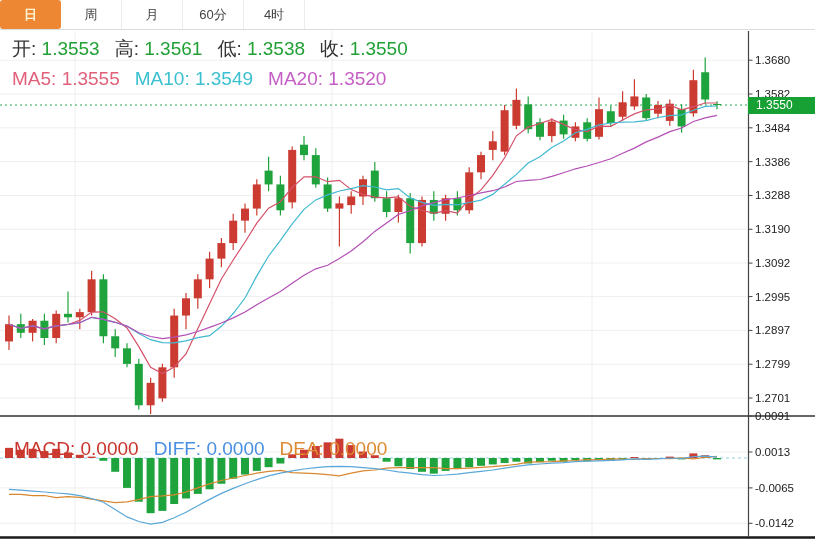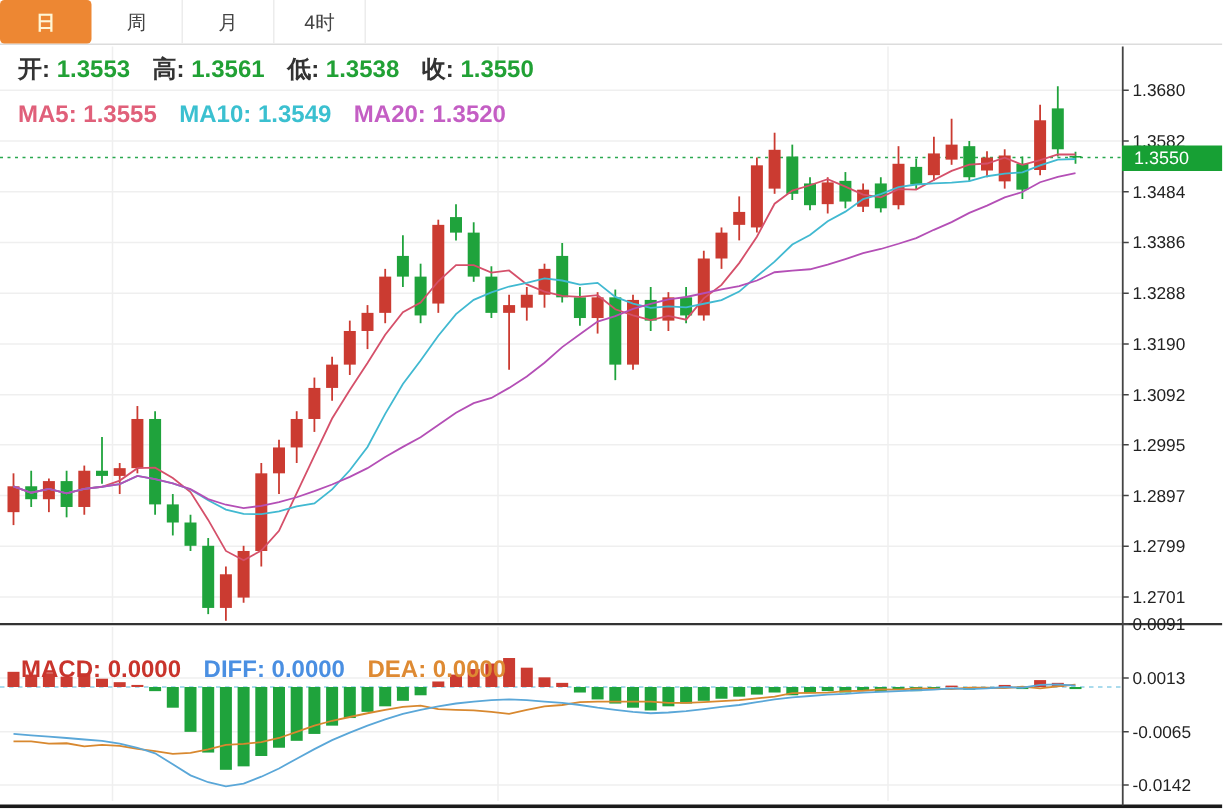--- a/index.html
+++ b/index.html
@@ -4,36 +4,37 @@
 <style>
   html,body{margin:0;padding:0;background:#fff;}
   .app{position:relative;width:815px;height:539px;background:#fff;overflow:hidden;
        font-family:"Liberation Sans",sans-serif;-webkit-font-smoothing:antialiased;}
   .tabbar{position:absolute;top:0;left:0;width:815px;height:30px;display:flex;
           background:#fff;border-bottom:1px solid #dcdcdc;z-index:3;box-sizing:border-box;}
   .tab{width:61px;height:29px;line-height:29px;text-align:center;font-size:13px;color:#444;
        border-right:1px solid #ececec;box-sizing:border-box;cursor:pointer;}
   .tab.active{border-radius:3px;border-right:none;font-weight:bold;}
   #chart-svg{position:absolute;top:0;left:0;z-index:1;}
-  .overlay{position:absolute;z-index:2;white-space:nowrap;font-size:16px;pointer-events:none;font-weight:bold;}
+  .overlay{position:absolute;z-index:2;white-space:nowrap;font-size:19px;pointer-events:none;}
   .overlay .pair{margin-right:15px;}
   #quote-bar{top:36px;left:12px;}
   #ma-bar{top:68px;left:12px;}
   #macd-bar{top:438px;left:14px;}
   #price-badge{position:absolute;z-index:2;left:748px;top:97px;width:67px;height:17px;
                line-height:17px;font-size:12px;padding-left:8px;box-sizing:border-box;color:#fff;}
 </style>
 </head>
 <body>
 
 <div class="app">
   <div class="tabbar" id="tabbar">
       <div class="tab active" style="background: rgb(237, 135, 51); color: rgb(255, 246, 213);">日</div>
       <div class="tab">周</div>
       <div class="tab">月</div>
+      <div class="tab">60分</div>
       <div class="tab">4时</div>
     </div>
   <svg id="chart-svg" width="815" height="539">
       <g>
         <line x1="0" y1="60.18019999999989" x2="748" y2="60.18019999999989" stroke="#efefef" stroke-width="1"></line>
         <line x1="0" y1="94" x2="748" y2="94" stroke="#efefef" stroke-width="1"></line>
         <line x1="0" y1="127.8198000000001" x2="748" y2="127.8198000000001" stroke="#efefef" stroke-width="1"></line>
         <line x1="0" y1="161.6396000000002" x2="748" y2="161.6396000000002" stroke="#efefef" stroke-width="1"></line>
         <line x1="0" y1="195.4594000000003" x2="748" y2="195.4594000000003" stroke="#efefef" stroke-width="1"></line>
         <line x1="0" y1="229.27920000000043" x2="748" y2="229.27920000000043" stroke="#efefef" stroke-width="1"></line>

